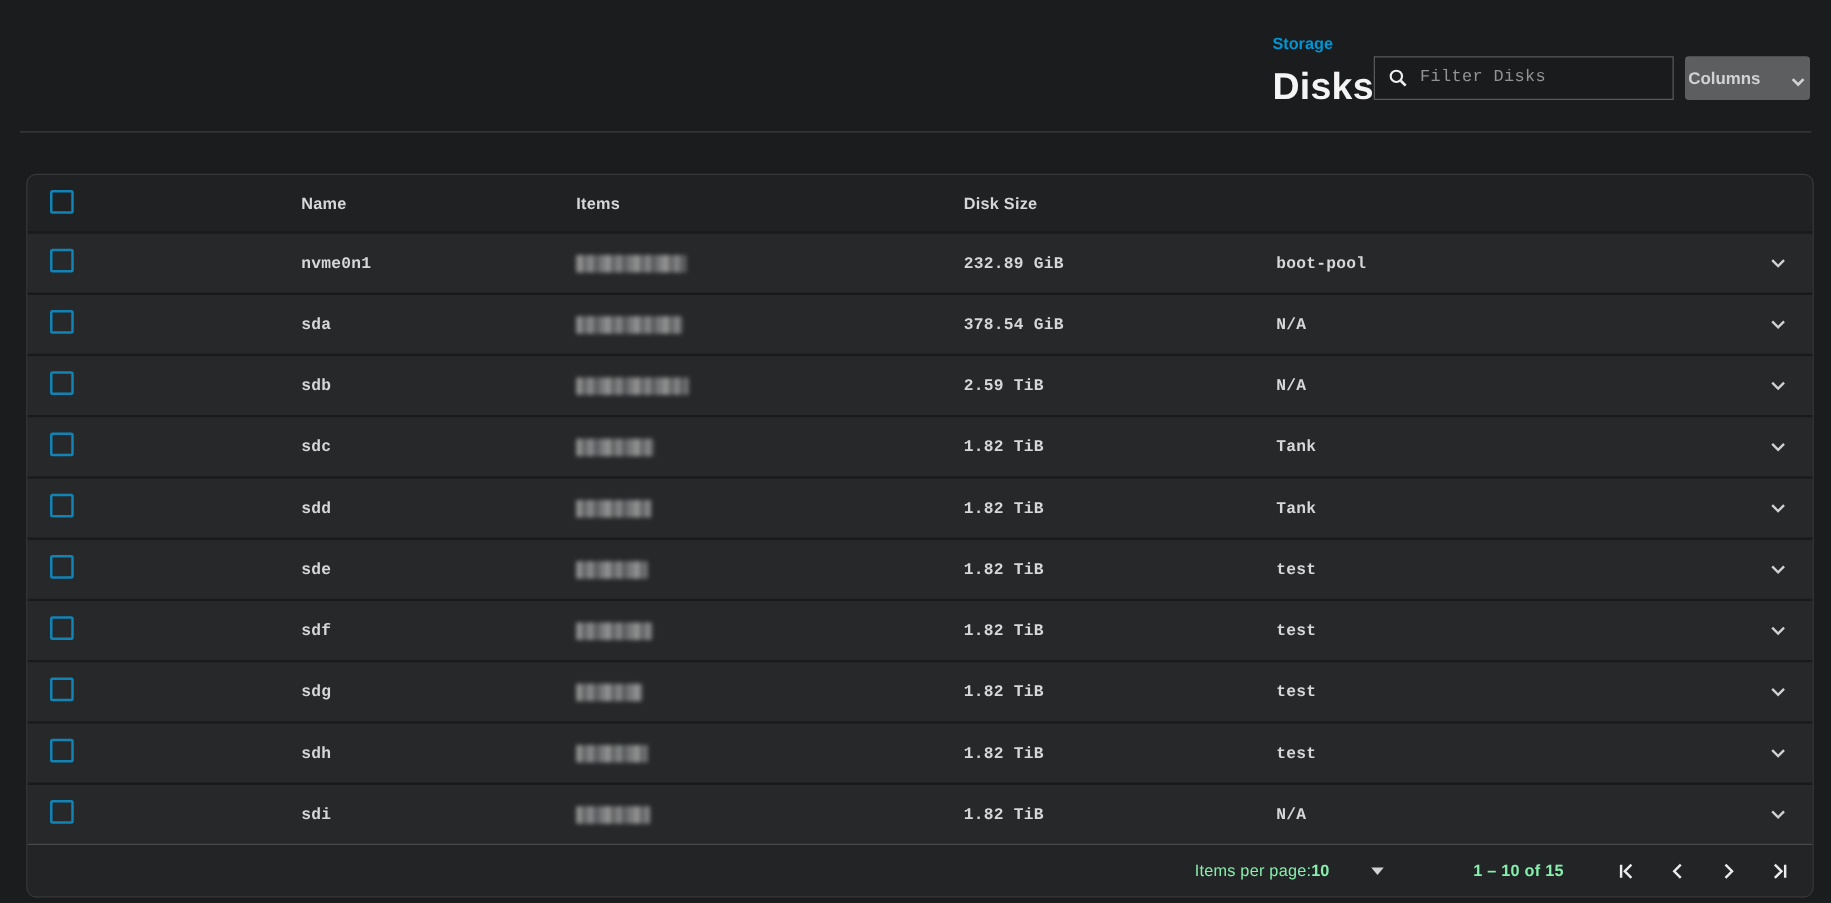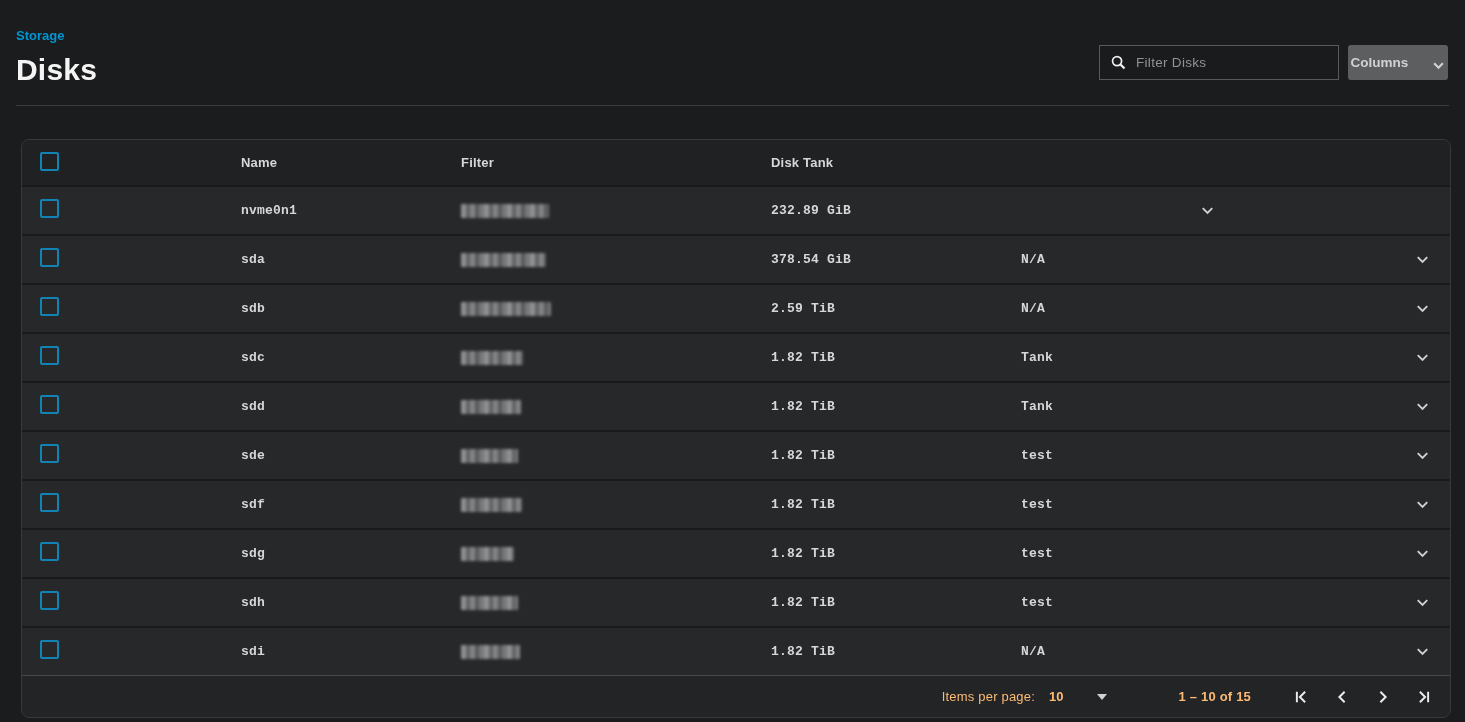--- a/index.html
+++ b/index.html
@@ -17,49 +17,49 @@
     --btn-gray:#5d5e5f;
   }
   *{box-sizing:border-box;margin:0;padding:0;}
   html,body{width:1465px;height:722px;overflow:hidden;}
   body{
     background:var(--page-bg);
     font-family:"Liberation Sans", sans-serif;
     color:var(--text-bright);
   }
   
-  .topbar{display:flex;justify-content:space-between;align-items:flex-start;padding:26px 17px 0 16px;}
+  .topbar{display:flex;justify-content:flex-end;align-items:flex-start;padding:26px 17px 0 16px;}
   .crumb{font-size:13px;font-weight:700;color:var(--accent);text-decoration:none;display:inline-block;line-height:13px;cursor:pointer;}
   .page-title{margin-top:9px;font-size:30px;font-weight:700;line-height:34px;color:#f4f4f4;letter-spacing:.2px;}
   .topbar-right{display:flex;align-items:center;gap:9px;margin-top:19px;}
   .search-box{display:flex;align-items:center;width:240px;height:35px;border:1px solid #58595b;background:#1a1b1c;padding:0 10px;gap:9px;}
   .search-box svg{flex:0 0 auto;}
-  .search-box input{flex:1;min-width:0;background:transparent;border:none;outline:none;color:#fef9c3;font-size:13.5px;font-family:Liberation Sans, sans-serif;letter-spacing:.3px;}
+  .search-box input{flex:1;min-width:0;background:transparent;border:none;outline:none;color:#fef9c3;font-size:13.5px;font-family:Liberation Mono, monospace;letter-spacing:.3px;}
   .search-box input::placeholder{color:#929394;}
   .columns-btn{display:flex;align-items:center;justify-content:center;width:100px;height:35px;border:none;border-radius:3px;background:var(--btn-gray);color:#d2d2d2;font-size:13.5px;font-weight:700;font-family:"Liberation Sans",sans-serif;gap:24px;cursor:pointer;}
   .columns-btn svg{transform:translateY(3px);}
   .divider{height:1px;background:#3c3d3f;margin:18px 16px 0 16px;}
   
   .card{margin:33px 14px 0 21px;background:var(--card-bg);border:1px solid var(--card-border);border-radius:8px;overflow:hidden;}
   .grid{display:grid;grid-template-columns:219px 220px 310px 250px 1fr 56px;align-items:center;}
   .thead{height:47px;background:var(--head-bg);border-bottom:2px solid var(--sep);font-size:13px;font-weight:700;color:#ededee;}
   .trow{height:49px;background:var(--row-bg);border-bottom:2px solid var(--sep);font-family:Liberation Mono, monospace;}
   .trow:last-child{border-bottom:none;height:47px;}
   .cell{font-size:13px;font-weight:600;color:var(--text-cell);letter-spacing:.2px;}
   .col-check{padding-left:18px;}
   .checkbox{display:inline-block;width:19px;height:19px;border:2px solid var(--checkbox);border-radius:2px;background:transparent;cursor:pointer;}
   .redacted{display:inline-block;height:14px;border-radius:1px;vertical-align:middle;
     background:repeating-linear-gradient(90deg,#9a9a9a 0 5px,#666768 5px 9px,#8b8c8d 9px 14px,#5d5e5f 14px 18px,#7e7f80 18px 23px);
     filter:blur(1.5px);opacity:.92;}
   .col-expand{display:flex;justify-content:center;align-items:center;cursor:pointer;}
   
-  .tfoot{height:42px;background:var(--foot-bg);border-top:1px solid #48494b;display:flex;align-items:center;justify-content:flex-end;padding-right:17px;font-size:13px;color:#fdba74;}
+  .tfoot{height:42px;background:var(--foot-bg);border-top:1px solid #48494b;display:flex;align-items:center;justify-content:flex-end;padding-right:17px;font-size:13px;color:#86efac;}
   .pp-label{font-weight:500;letter-spacing:.2px;}
   .pp-select{display:flex;align-items:center;cursor:pointer;}
-  .pp-value{margin-left:14px;font-weight:700;}
+  .pp-value{margin-left:0;font-weight:700;}
   .tri{margin-left:33px;width:0;height:0;border-left:5px solid transparent;border-right:5px solid transparent;border-top:6px solid #d2d3d4;}
   .pg-range{margin-left:72px;font-weight:600;letter-spacing:.2px;}
   .pg-btn{background:transparent;border:none;padding:0;margin-left:22px;width:19px;height:19px;display:flex;align-items:center;justify-content:center;cursor:pointer;}
   .pg-btn.first{margin-left:40px;}
 </style>
 </head>
 <body>
 
 <div>
 
@@ -87,35 +87,36 @@
 
   <div class="divider"></div>
 
   <div class="card">
 
     <div class="grid thead">
       <div class="cell col-check">
         <span class="checkbox"></span>
       </div>
       <div class="cell">Name</div>
-      <div class="cell">Filter</div>
-      <div class="cell">Disk Tank</div>
+      <div class="cell">Items</div>
+      <div class="cell">Disk Size</div>
       <div class="cell col-expand"></div>
     </div>
 
     <div id="rows-host">
   <div class="grid trow">
     <div class="cell col-check">
       <span class="checkbox"></span>
     </div>
     <div class="cell">nvme0n1</div>
     <div class="cell">
       <span class="redacted" style="width: 88px;"></span>
     </div>
     <div class="cell">232.89 GiB</div>
+    <div class="cell">boot-pool</div>
     <div class="cell col-expand">
       <svg width="19" height="19" viewBox="0 0 24 24" fill="none" stroke="#d0d1d2" stroke-width="2.4">
         <path d="M6 9 l6 6 6 -6"></path>
       </svg>
     </div>
   </div>
 
   <div class="grid trow">
     <div class="cell col-check">
       <span class="checkbox"></span>

